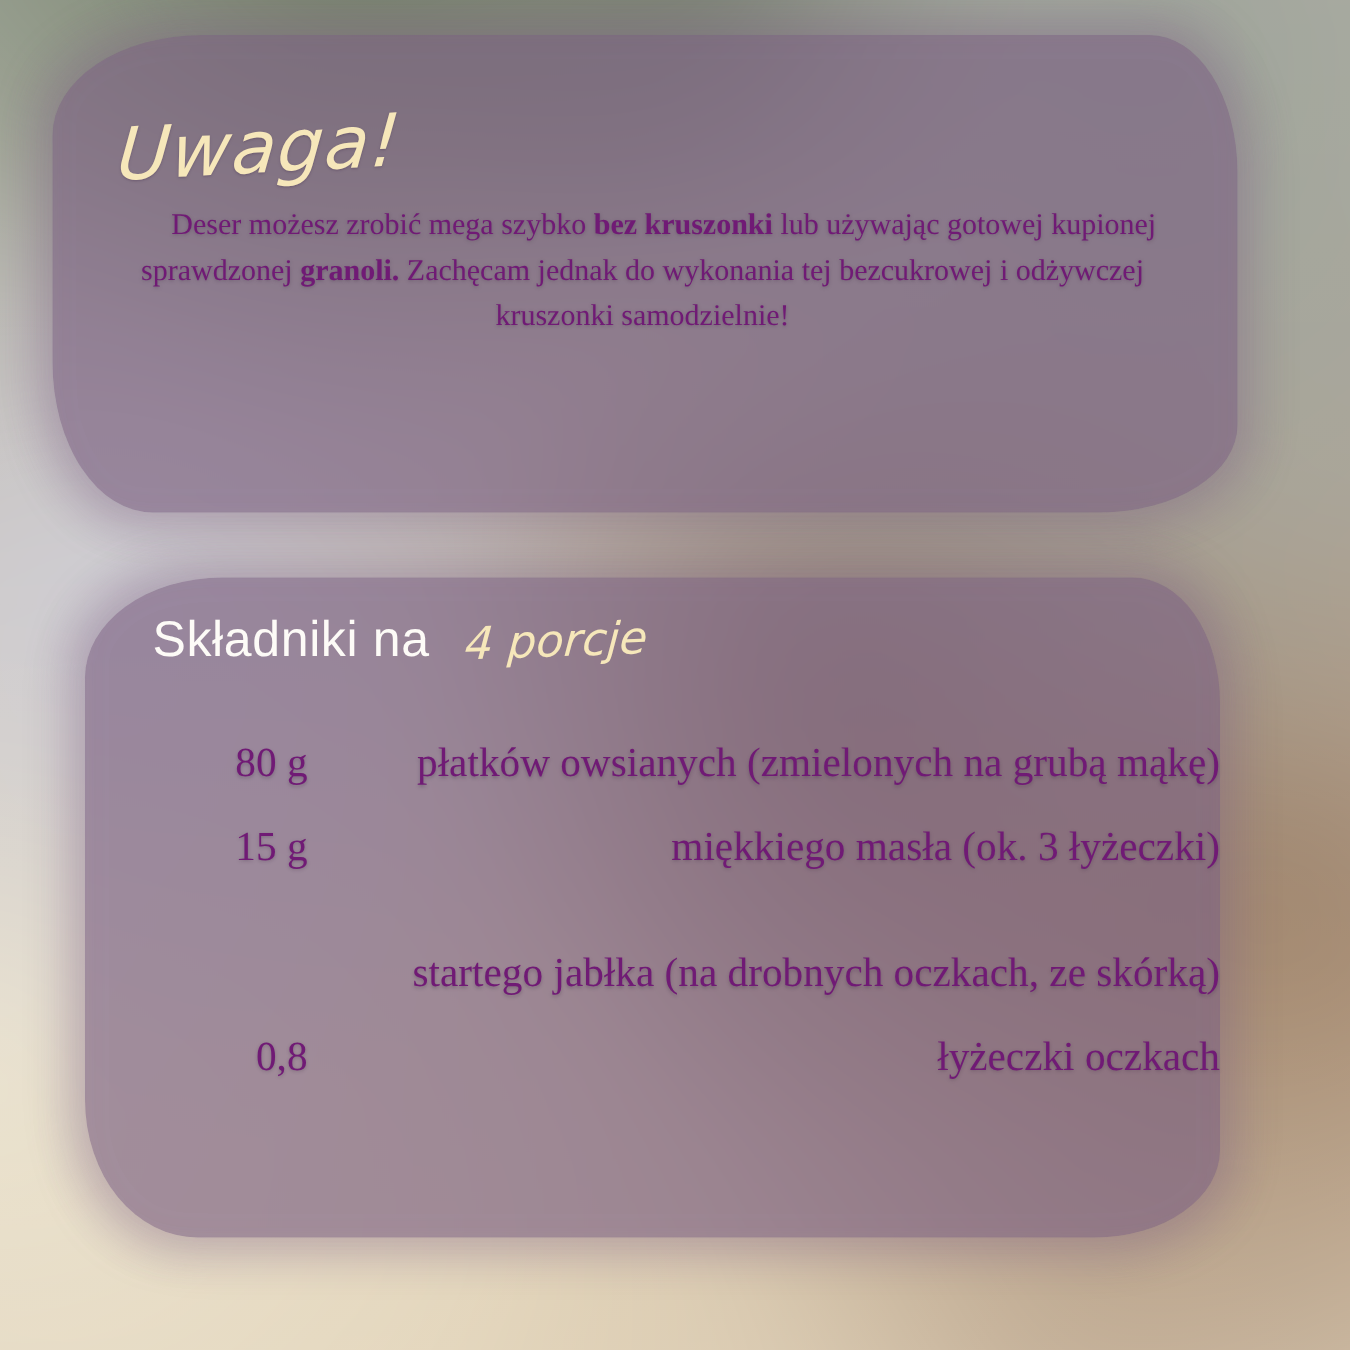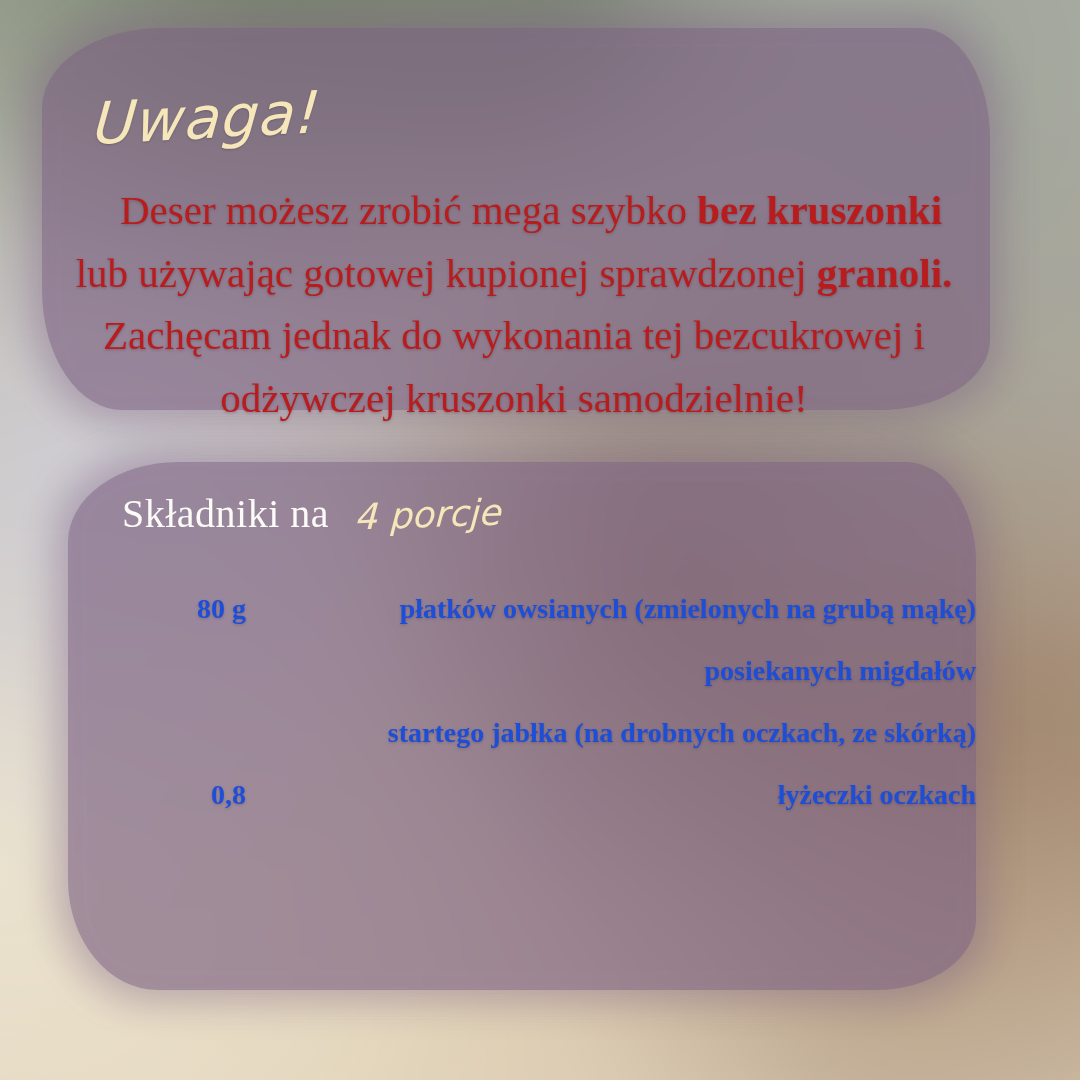--- a/index.html
+++ b/index.html
@@ -96,40 +96,40 @@
     color: #f6e7ba;
     transform: rotate(-3deg) skewX(-8deg);
     text-shadow: 0 1px 2px rgba(70,48,76,0.35);
   }
 
   #note-body {
     position: absolute;
     left: 24px;
     right: 28px;
     top: 110px;
-    color: #b91c1c;
-    font-size: 41px;
+    color: #701a75;
+    font-size: 24px;
     line-height: 1.53;
     text-align: center;
     text-indent: 34px;
     text-shadow: 0 1px 3px rgba(60,40,66,0.35);
   }
   #note-body b { font-weight: 700; }
 
   #ingredients-heading {
     position: absolute;
     left: 54px;
     top: 28px;
     display: flex;
     align-items: baseline;
     gap: 10px;
     white-space: nowrap;
   }
   #ingredients-heading .h-white {
-    font-family: Liberation Serif, serif;
+    font-family: Liberation Sans, sans-serif;
     font-size: 40px;
     color: #fdfbf7;
     letter-spacing: 0.5px;
   }
   #ingredients-heading .h-gold {
     font-family: "DejaVu Sans", sans-serif;
     font-size: 40px;
     color: #f6e7ba;
     letter-spacing: 0.5px;
   }
@@ -149,26 +149,25 @@
     right: 0;
     top: 116px;
     list-style: none;
     margin: 0;
     padding: 0;
   }
   #ingredient-list li {
     display: flex;
     align-items: baseline;
     justify-content: flex-start;
-    color: #1d4ed8;
-    font-size: 28px;
+    color: #701a75;
+    font-size: 33px;
     line-height: 1;
     padding: 17px 0;
     text-shadow: 0 1px 3px rgba(60,40,66,0.32);
-    font-weight: bold;
   }
   #ingredient-list .amount {
     width: 178px;
     text-align: right;
     padding-right: 18px;
     flex: 0 0 auto;
   }
   #ingredient-list .name {
     flex: 1 1 auto;
     text-align: right;
@@ -191,21 +190,24 @@
   <div id="ingredients-heading">
     <span class="h-white">Składniki na</span>
     <span class="h-servings">4 porcje</span>
   </div>
   <ul id="ingredient-list">
       <li>
         <span class="amount">80 g</span>
         <span class="name">płatków owsianych (zmielonych na grubą mąkę)</span>
       </li>
       <li>
-        <span class="name">posiekanych migdałów</span>
+        <span class="amount">15 g</span>
+        <span class="name">miękkiego masła (ok. 3 łyżeczki)</span>
+      </li>
+      <li>
       </li>
       <li>
         <span class="name">startego jabłka (na drobnych oczkach, ze skórką)</span>
       </li>
       <li>
         <span class="amount">0,8</span>
         <span class="name">łyżeczki oczkach</span>
       </li>
     </ul>
 </section>

